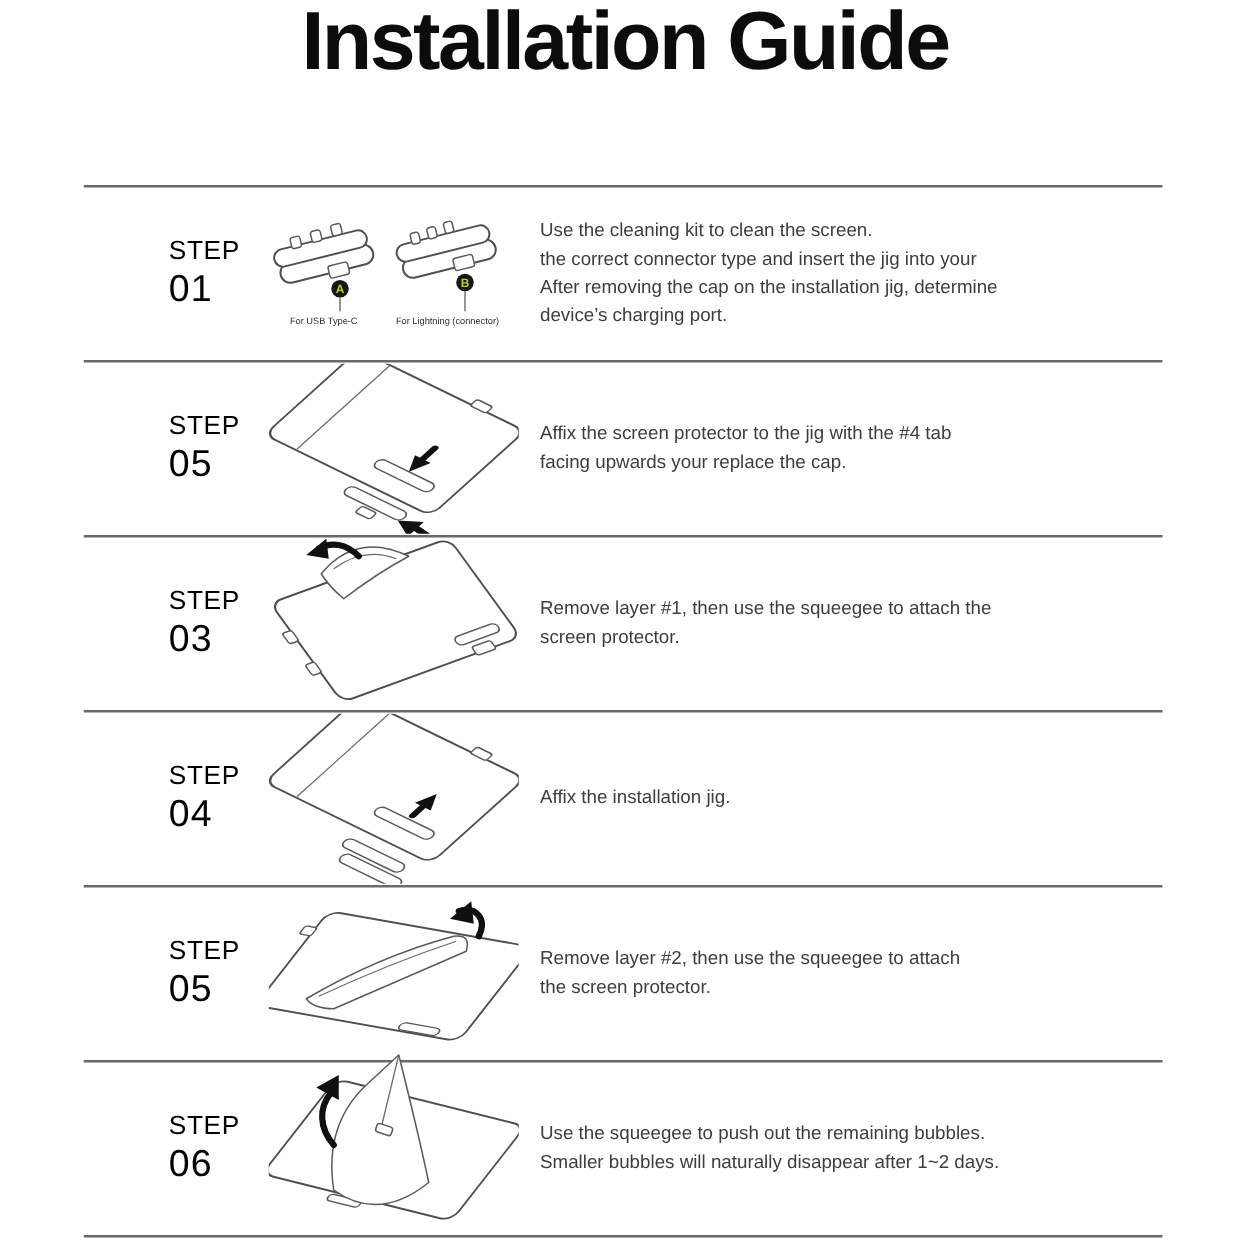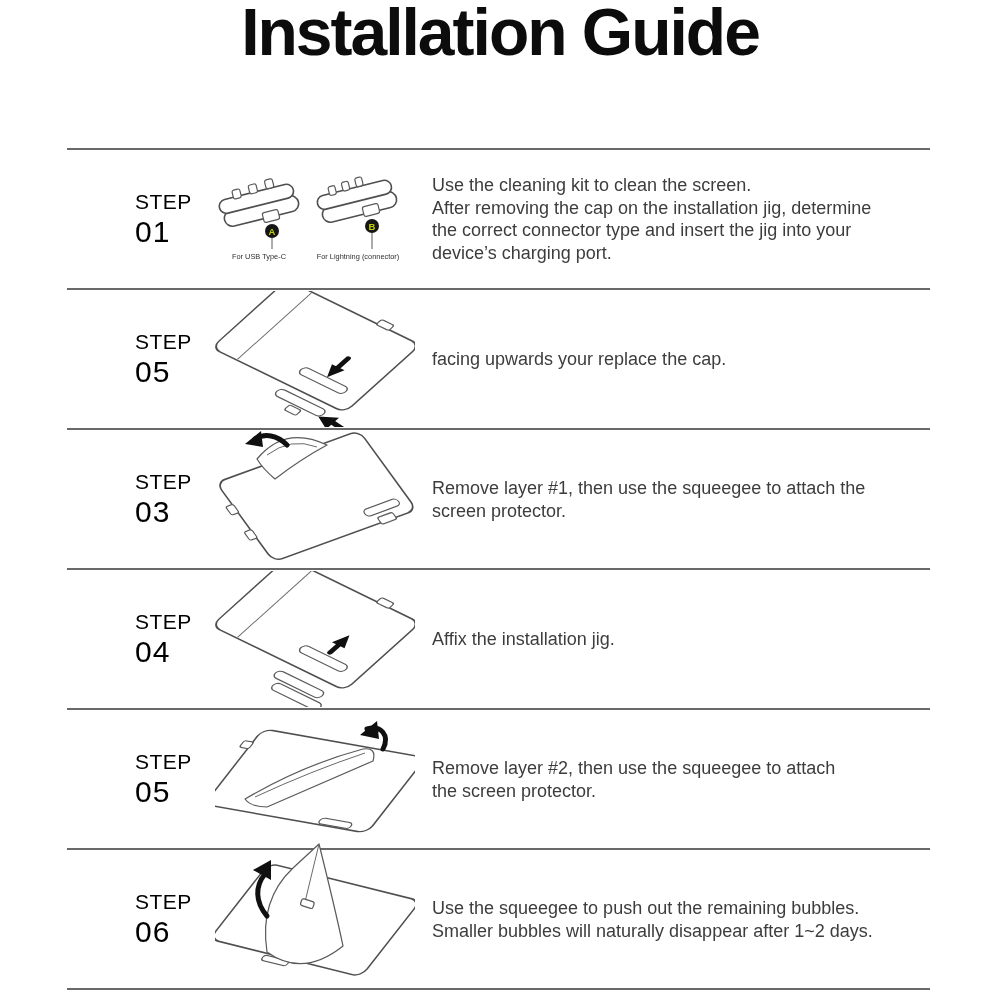--- a/index.html
+++ b/index.html
@@ -13,21 +13,21 @@
   .step-row { position:relative; height:138px; border-bottom:2px solid #696969; }
 
   .step-label { position:absolute; left:68px; top:50%; transform:translateY(-50%); color:#000000; }
   .step-word { font-size:21px; letter-spacing:0.5px; }
   .step-num  { font-size:30px; font-weight:normal; letter-spacing:1px; margin-top:1px; }
 
   .illus { position:absolute; left:148px; top:50%; transform:translateY(-50%); z-index:2; }
   .illus-overflow { top:-26px; transform:none; }
 
   .step-text { position:absolute; left:365px; right:2px; top:50%; transform:translateY(-50%);
-               font-size:18px; line-height:22.5px; color:#3d3d3d; }
+               font-size:15px; line-height:22.5px; color:#3d3d3d; }
 
   
   svg .ln   { fill:#ffffff; stroke:#4f4f4f; stroke-width:1.6; stroke-linejoin:round; }
   svg .lnf  { fill:#ffffff; stroke:#5a5a5a; stroke-width:1.2; stroke-linejoin:round; }
   svg .thin { fill:none; stroke:#6a6a6a; stroke-width:1; }
   svg .shaft{ fill:none; stroke:#101010; stroke-width:5; stroke-linecap:round; }
   svg .head { fill:#101010; stroke:none; }
   svg .badge-bg { fill:#161616; stroke:none; }
   svg .badge-tx { fill:#c3cf00; font-size:9.5px; font-weight:bold; text-anchor:middle; }
   svg .cap  { fill:#2e2e2e; font-size:7.4px; text-anchor:middle; }
@@ -74,22 +74,22 @@
           </g>
           <rect class="lnf" x="148" y="52" width="16" height="10" rx="2" transform="rotate(-14 156 57)"></rect>
           <circle class="badge-bg" cx="157" cy="73" r="7"></circle>
           <text class="badge-tx" x="157" y="76.5">B</text>
           <line class="lead" x1="157" y1="80" x2="157" y2="96"></line>
           <text class="cap" x="143" y="106">For Lightning (connector)</text>
         </g>
       </svg>
       <div class="step-text">
         <div>Use the cleaning kit to clean the screen.</div>
+        <div>the correct connector type and insert the jig into your</div>
         <div>After removing the cap on the installation jig, determine</div>
-        <div>the correct connector type and insert the jig into your</div>
         <div>device’s charging port.</div>
       </div>
     </div>
 
     <div class="step-row">
       <div class="step-label">
         <div class="step-word">STEP</div>
         <div class="step-num">05</div>
       </div>
       <svg class="illus" width="200" height="136" viewBox="0 0 200 136">
@@ -100,20 +100,21 @@
           <rect class="lnf" x="8" y="22" width="50" height="9" rx="4.5"></rect>
           <path class="shaft" d="M33,-4 L33,10"></path>
           <polygon class="head" points="26,8 40,8 33,22"></polygon>
           <rect class="lnf" x="8" y="52" width="52" height="9" rx="4.5"></rect>
           <rect class="lnf" x="28" y="63" width="13" height="7" rx="2"></rect>
           <path class="shaft" d="M88,62 L72,60"></path>
           <polygon class="head" points="74,53 74,69 58,61"></polygon>
         </g>
       </svg>
       <div class="step-text">
+        <div>Affix the screen protector to the jig with the #4 tab</div>
         <div>facing upwards your replace the cap.</div>
       </div>
     </div>
 
     <div class="step-row">
       <div class="step-label">
         <div class="step-word">STEP</div>
         <div class="step-num">03</div>
       </div>
       <svg class="illus" width="200" height="136" viewBox="0 0 200 136">

